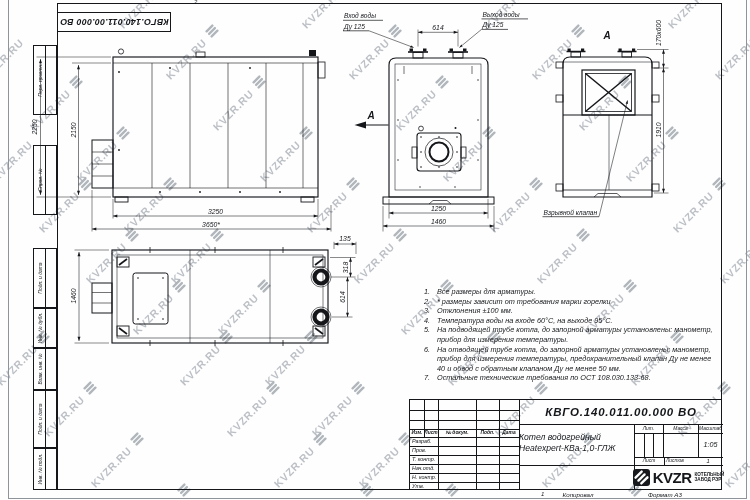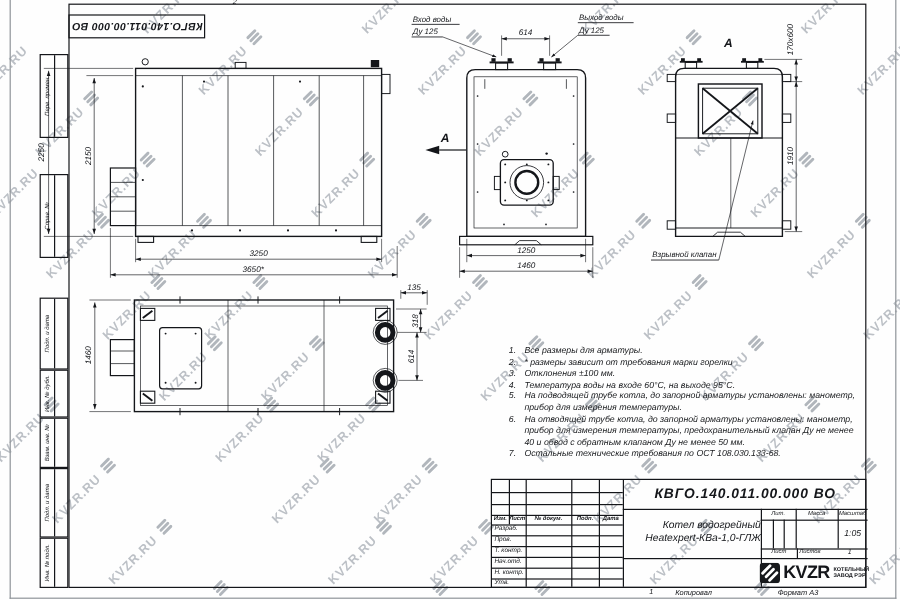--- a/index.html
+++ b/index.html
@@ -39,21 +39,21 @@
   
   .tb{position:absolute;left:409px;top:399px;width:313px;height:91px;
       border:1.4px solid #14161a;box-sizing:border-box;font-style:italic}
   .tb i{position:absolute;display:block;background:#14161a}
   .tb .v{width:1px;top:0;bottom:0}
   .tb .h{height:1px;left:0}
   .thc{position:absolute;top:29px;height:8px;line-height:8px;text-align:center;font-size:4.9px}
   .trl{position:absolute;left:2px;width:40px;height:9px;line-height:9.6px;font-size:5.4px}
   .tb-doc{position:absolute;left:109px;top:0;width:204px;height:24px;line-height:24px;
           text-align:center;font-size:11.5px;font-weight:bold;letter-spacing:.8px}
-  .tb-name{position:absolute;left:109px;top:24px;width:115px;height:41px;text-align:right;
+  .tb-name{position:absolute;left:109px;top:24px;width:115px;height:41px;text-align:left;
            font-size:8.6px;line-height:11px;padding-top:8px;box-sizing:border-box}
   .tb-small{position:absolute;text-align:center;font-size:4.9px;line-height:9px}
   .tb-scale{position:absolute;left:288px;top:33px;width:25px;height:24px;line-height:24px;
             text-align:center;font-size:7.2px}
   .tb-company{position:absolute;left:224px;top:65px;width:89px;height:24px;display:flex;
               align-items:center;justify-content:center;gap:3px;font-style:normal}
   .kvzr-word{font-size:15px;font-weight:800;letter-spacing:-.5px;line-height:15px}
   .kvzr-sub{font-size:4.6px;line-height:5.2px;font-weight:bold;white-space:nowrap}
   .fm{position:absolute;font-size:6px;font-style:italic}
   .foot{position:absolute;top:491px;font-size:6.2px;font-style:italic;text-align:center;width:70px}

